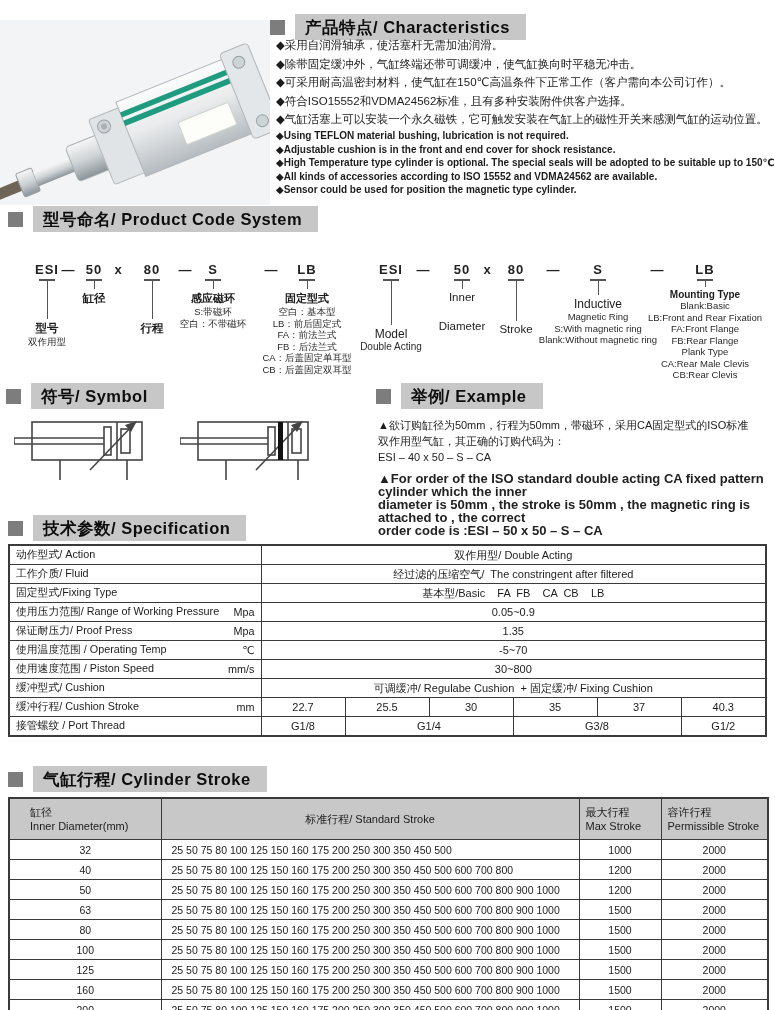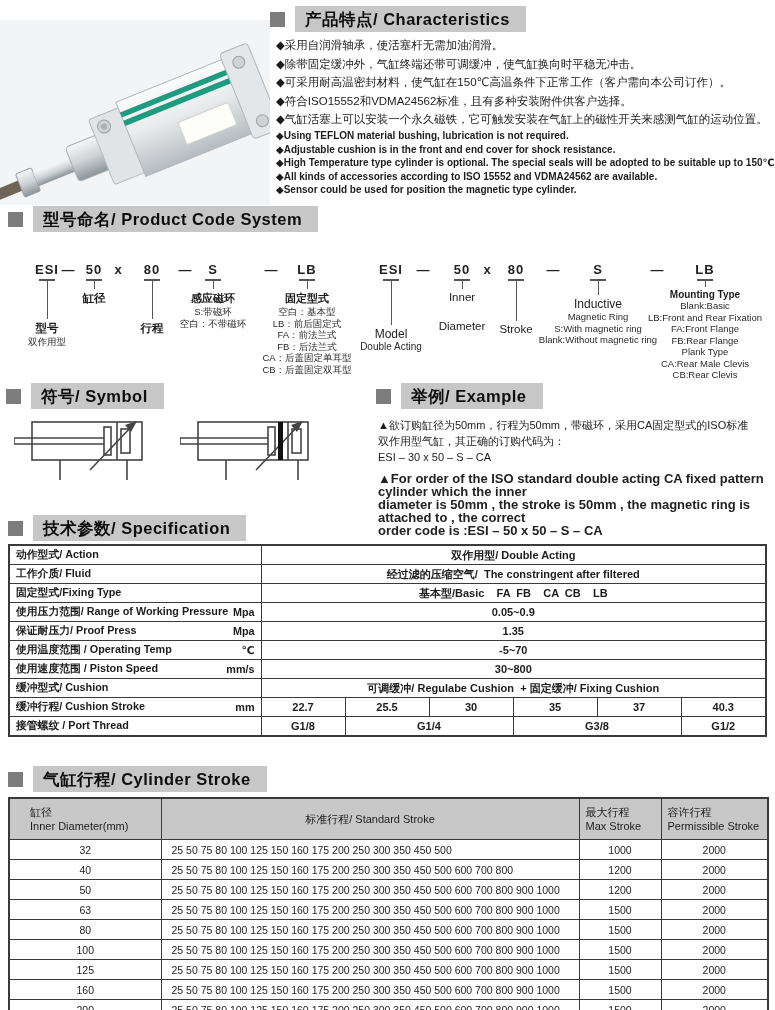--- a/index.html
+++ b/index.html
@@ -33,39 +33,39 @@
   .symbols{position:absolute;left:14px;top:416px;display:flex;gap:16px;}
 
   
   .example{position:absolute;left:378px;top:417px;width:396px;}
   .ex-cn{font-size:11px;line-height:16px;}
   .ex-en{font-size:13px;line-height:13px;margin-top:7px;font-weight:700;color:#222;}
 
   
   table{border-collapse:collapse;table-layout:fixed;}
   .spec{position:absolute;left:8px;top:544px;width:759px;font-size:11px;border:2px solid #3a3a3a;}
-  .spec td{border-top:1.4px solid #3a3a3a;padding:0 6px;height:18px;overflow:hidden;font-weight:bold;}
+  .spec td{border-top:1.4px solid #3a3a3a;padding:0 6px;height:18px;overflow:hidden;}
   .spec tr.hdr td{background:#c8c8c8;height:23px;font-weight:bold;}
   .vsep{border-left:1.2px solid #3a3a3a;}
   .lbl{display:flex;justify-content:space-between;align-items:center;font-size:10.8px;}
   .vc{text-align:center;}
   .pre{white-space:pre;margin-left:41px;}
 
   .stk{position:absolute;left:8px;top:797px;width:759px;font-size:10.5px;border:2px solid #3a3a3a;}
   .stk td{border-top:1.2px solid #3a3a3a;height:19px;padding:0 6px;overflow:hidden;white-space:nowrap;}
   .stk tr.hdr td{background:#c8c8c8;height:40px;font-size:11px;}
   .stk .strokes{padding-left:10px;}
   .h2l div{line-height:14px;}
 </style>
 </head>
 <body>
 
 <div class="page">
 
-  <div class="sec-header" style="left:270px;top:6px;">
+  <div class="sec-header" style="left:270px;top:14px;">
     <div class="sq"></div>
     <div class="bar">产品特点/ Characteristics</div>
   </div>
 
   <div class="photo">
     <svg width="270" height="185" viewBox="0 0 270 185">
       <defs>
         <linearGradient id="bodyGrad" x1="0" y1="0" x2="0" y2="1">
           <stop offset="0" stop-color="#fbfcfc"></stop>
             <stop offset="0.45" stop-color="#e9ebec"></stop>
@@ -250,21 +250,21 @@
   </div>
 
   <div class="sec-header" style="left:376px;top:383px;">
     <div class="sq"></div>
     <div class="bar">举例/ Example</div>
   </div>
   <div class="example">
     <div class="ex-cn">
       <div>▲欲订购缸径为50mm，行程为50mm，带磁环，采用CA固定型式的ISO标准</div>
       <div>双作用型气缸，其正确的订购代码为：</div>
-      <div>ESI – 30 x 50 – S – CA</div>
+      <div>ESI – 40 x 50 – S – CA</div>
     </div>
     <div class="ex-en">
       <div>▲For order of the ISO standard double acting CA fixed pattern  cylinder which the inner</div>
       <div>diameter is 50mm , the stroke is 50mm , the magnetic ring is attached to ,  the correct</div>
       <div>order code is :ESI – 50 x 50 – S – CA</div>
     </div>
   </div>
 
   <div class="sec-header" style="left:8px;top:515px;">
     <div class="sq"></div>

